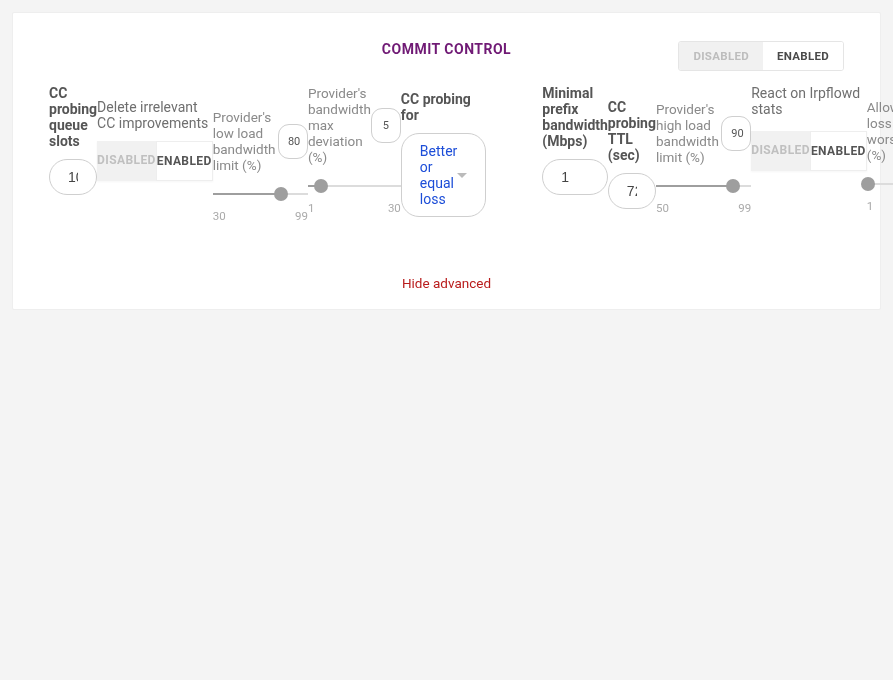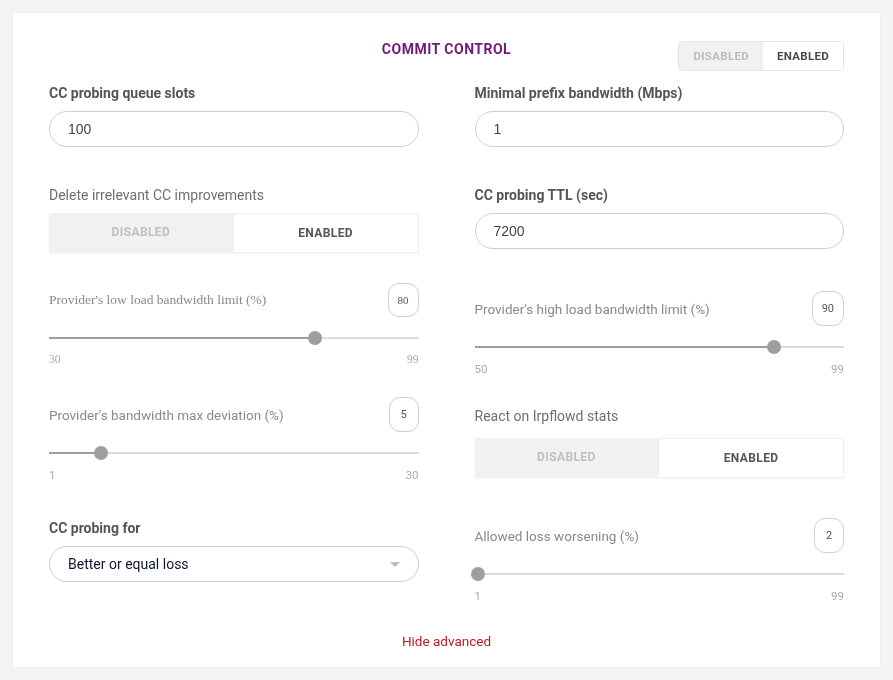--- a/index.html
+++ b/index.html
@@ -5,39 +5,39 @@
 * { box-sizing: border-box; margin: 0; padding: 0; }
 body { font-family: -apple-system, "Segoe UI", Roboto, sans-serif; background: #f4f4f4; padding: 12px; color: #555; font-size: 14px; }
 .card { background: #fff; border: 1px solid #eee; border-radius: 2px; padding: 28px 36px 18px; width: 869px; margin: 0 auto; position: relative; }
 .header-row { text-align: center; margin-bottom: 28px; position: relative; }
 .title { font-size: 14px; font-weight: 700; color: #701a75; letter-spacing: .5px; }
 .master-toggle { position: absolute; right: 0; top: 0; display: flex; border: 1px solid #e5e5e5; border-radius: 3px; overflow: hidden; }
 .tg-btn { padding: 7px 14px; font-size: 11.5px; font-weight: 700; letter-spacing: .3px; cursor: pointer; }
 .tg-off { background: #f1f1f1; color: #bdbdbd; }
 .tg-on  { background: #fff; color: #4a4a4a; }
 .cols { display: flex; gap: 56px; }
-.col { flex: 1; display: flex; flex-direction: column; }
+.col { flex: 1; display: flex; flex-direction: row; }
 .field { margin-bottom: 26px; }
 .flabel { color: #6f6f6f; font-size: 14px; margin-bottom: 10px; display: block; }
 .flabel-bold { font-weight: 700; color: #555; }
 .tinput { width: 100%; border: 1px solid #cfcfcf; border-radius: 18px; padding: 9px 18px; font-size: 14px; color: #444; outline: none; }
 .mini-toggle { display: flex; width: 100%; box-shadow: 0 1px 2px rgba(0,0,0,.04); }
 .mini-toggle > div { flex: 1; text-align: center; padding: 12px 0; font-size: 12px; font-weight: 700; letter-spacing: .4px; cursor: pointer; }
 .mini-toggle .off { background: #f1f1f1; color: #c0c0c0; }
 .mini-toggle .on  { background: #fff; color: #555; border: 1px solid #eee; }
 .slider-row { margin-bottom: 32px; }
 .slider-head { display: flex; justify-content: space-between; align-items: center; margin-bottom: 14px; }
 .slider-head .slabel { color: #8a8a8a; font-size: 13.5px; }
 .badge { border: 1px solid #cfcfcf; border-radius: 11px; padding: 10px 9px; font-size: 11px; color: #555; min-width: 30px; text-align: center; }
 .track { position: relative; height: 14px; }
 .rail { position: absolute; left: 0; right: 0; top: 6px; height: 2px; background: #dcdcdc; }
 .fill { position: absolute; left: 0; top: 6px; height: 2px; background: #9e9e9e; }
 .thumb { position: absolute; width: 14px; height: 14px; background: #9e9e9e; border-radius: 50%; top: 0; transform: translateX(-50%); cursor: pointer; }
 .minmax { display: flex; justify-content: space-between; font-size: 11.5px; color: #aaa; margin-top: 8px; }
-.select-pill { width: 100%; border: 1px solid #cfcfcf; border-radius: 18px; padding: 9px 18px; font-size: 14px; color: #0f172a; display: flex; justify-content: space-between; align-items: center; cursor: pointer; }
+.select-pill { width: 100%; border: 1px solid #cfcfcf; border-radius: 18px; padding: 9px 18px; font-size: 14px; color: #1d4ed8; display: flex; justify-content: space-between; align-items: center; cursor: pointer; }
 .chev { width: 0; height: 0; border-left: 5px solid transparent; border-right: 5px solid transparent; border-top: 5px solid #bbb; }
 .hide-adv { text-align: center; color: #b91c1c; font-size: 13.5px; margin-top: 20px; cursor: pointer; }
 </style>
 </head>
 <body>
 
 <div class="card">
 
   <div class="header-row">
     <span class="title">COMMIT CONTROL</span>
@@ -57,21 +57,21 @@
       </div>
 
       <div class="field" style="margin-top:14px;">
         <span class="flabel">Delete irrelevant CC improvements</span>
         <div class="mini-toggle">
           <div class="off">DISABLED</div>
           <div class="on">ENABLED</div>
         </div>
       </div>
 
-      <div class="slider-row" style="margin-top:4px;font-family:Liberation Serif, serif;">
+      <div class="slider-row" style="margin-top:24px;">
         <div class="slider-head">
           <span class="slabel">Provider's low load bandwidth limit (%)</span>
           <span class="badge">80</span>
         </div>
         <div class="track">
           <div class="rail"></div>
           <div class="fill" style="width:72%"></div>
           <div class="thumb" style="left:72%"></div>
         </div>
         <div class="minmax">

